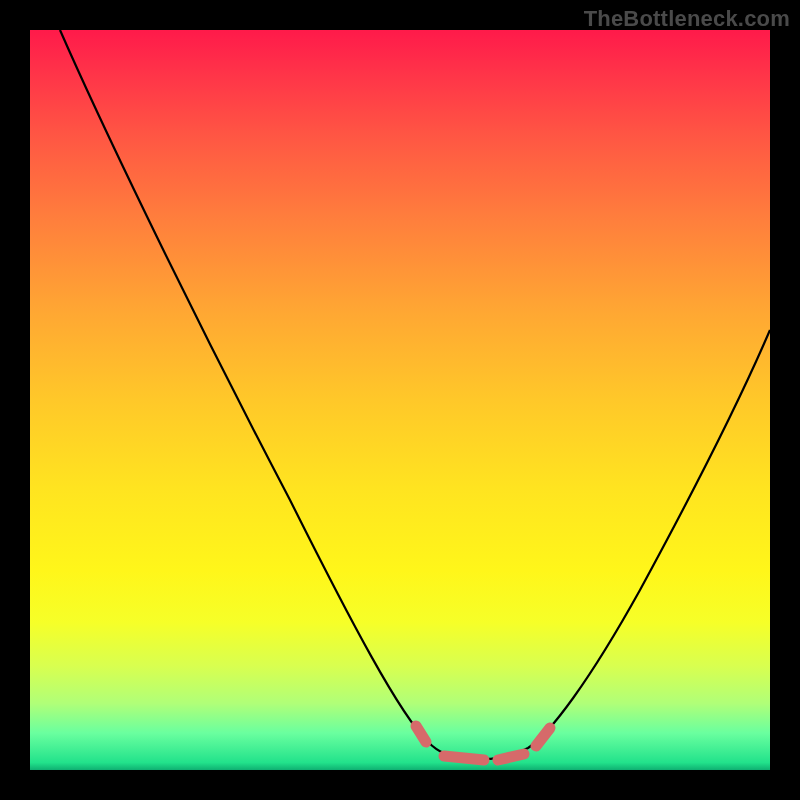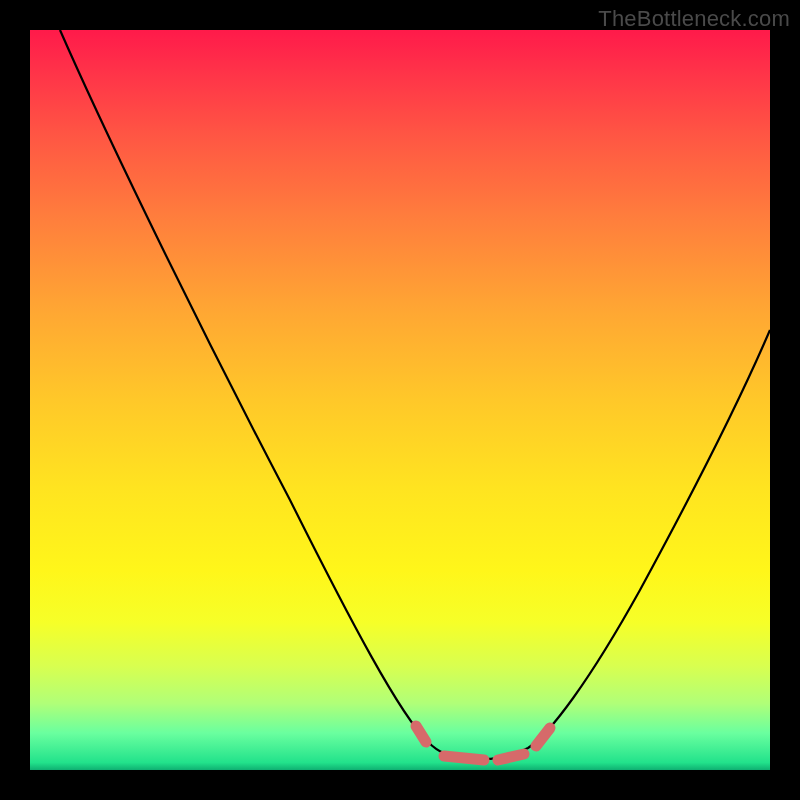--- a/index.html
+++ b/index.html
@@ -10,21 +10,21 @@
     position: relative;
     background: #000;
   }
   .watermark {
     position: absolute;
     top: 6px;
     right: 10px;
     color: #4a4a4a;
     font-family: Arial, Helvetica, sans-serif;
     font-size: 22px;
-    font-weight: 400;
+    font-weight: 700;
     letter-spacing: 0.2px;
     z-index: 10;
   }
   .plot-area {
     position: absolute;
     left: 30px;
     top: 30px;
     width: 740px;
     height: 740px;
     overflow: hidden;

